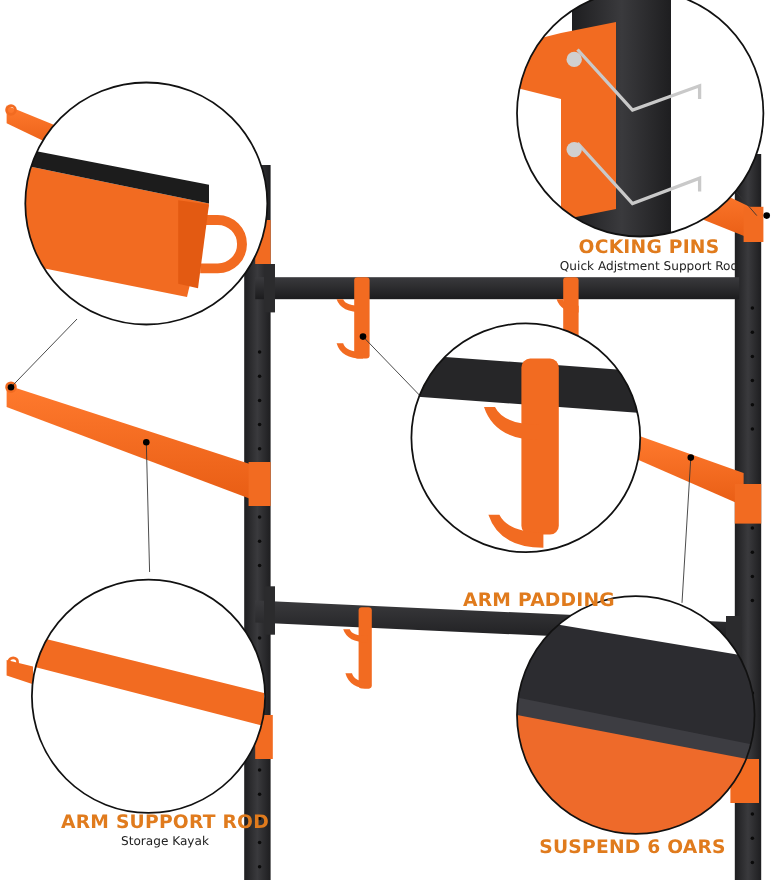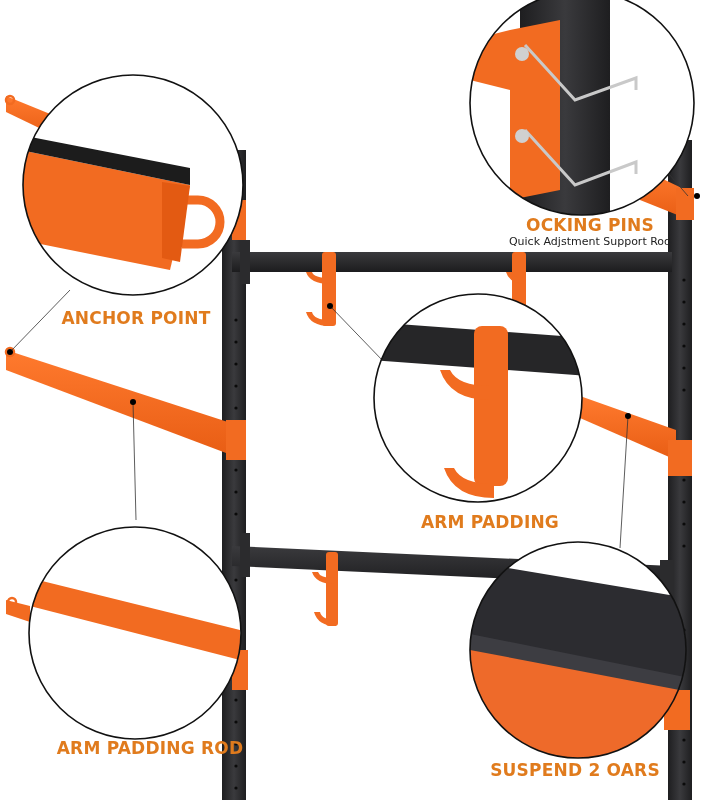--- a/index.html
+++ b/index.html
@@ -211,26 +211,26 @@
   </g>
 </svg>
 </div>
 
 <div class="label" style="left:470px; top:215px; width:240px;">
   <span class="title">OCKING PINS</span>
   <span class="sub">Quick Adjstment Support Rod</span>
 </div>
 
 <div class="label" style="left:36px; top:308px; width:200px;">
-  <span class="title">ANCHOR POINT</span>
-</div>
-
-<div class="label" style="left:390px; top:512px; width:200px;text-align:center;">
+</div>
+
+<div class="label" style="left:390px; top:536px; width:200px;text-align:center;">
   <span class="title">ARM PADDING</span>
 </div>
 
 <div class="label" style="left:30px; top:738px; width:240px;">
-  <span class="title">ARM PADDING ROD</span>
+  <span class="title">ARM SUPPORT ROD</span>
+  <span class="sub">Storage Kayak</span>
 </div>
 
 <div class="label" style="left:470px; top:760px; width:210px;">
-  <span class="title">SUSPEND 2 OARS</span>
+  <span class="title">SUSPEND 6 OARS</span>
 </div>
 
 </body></html>

